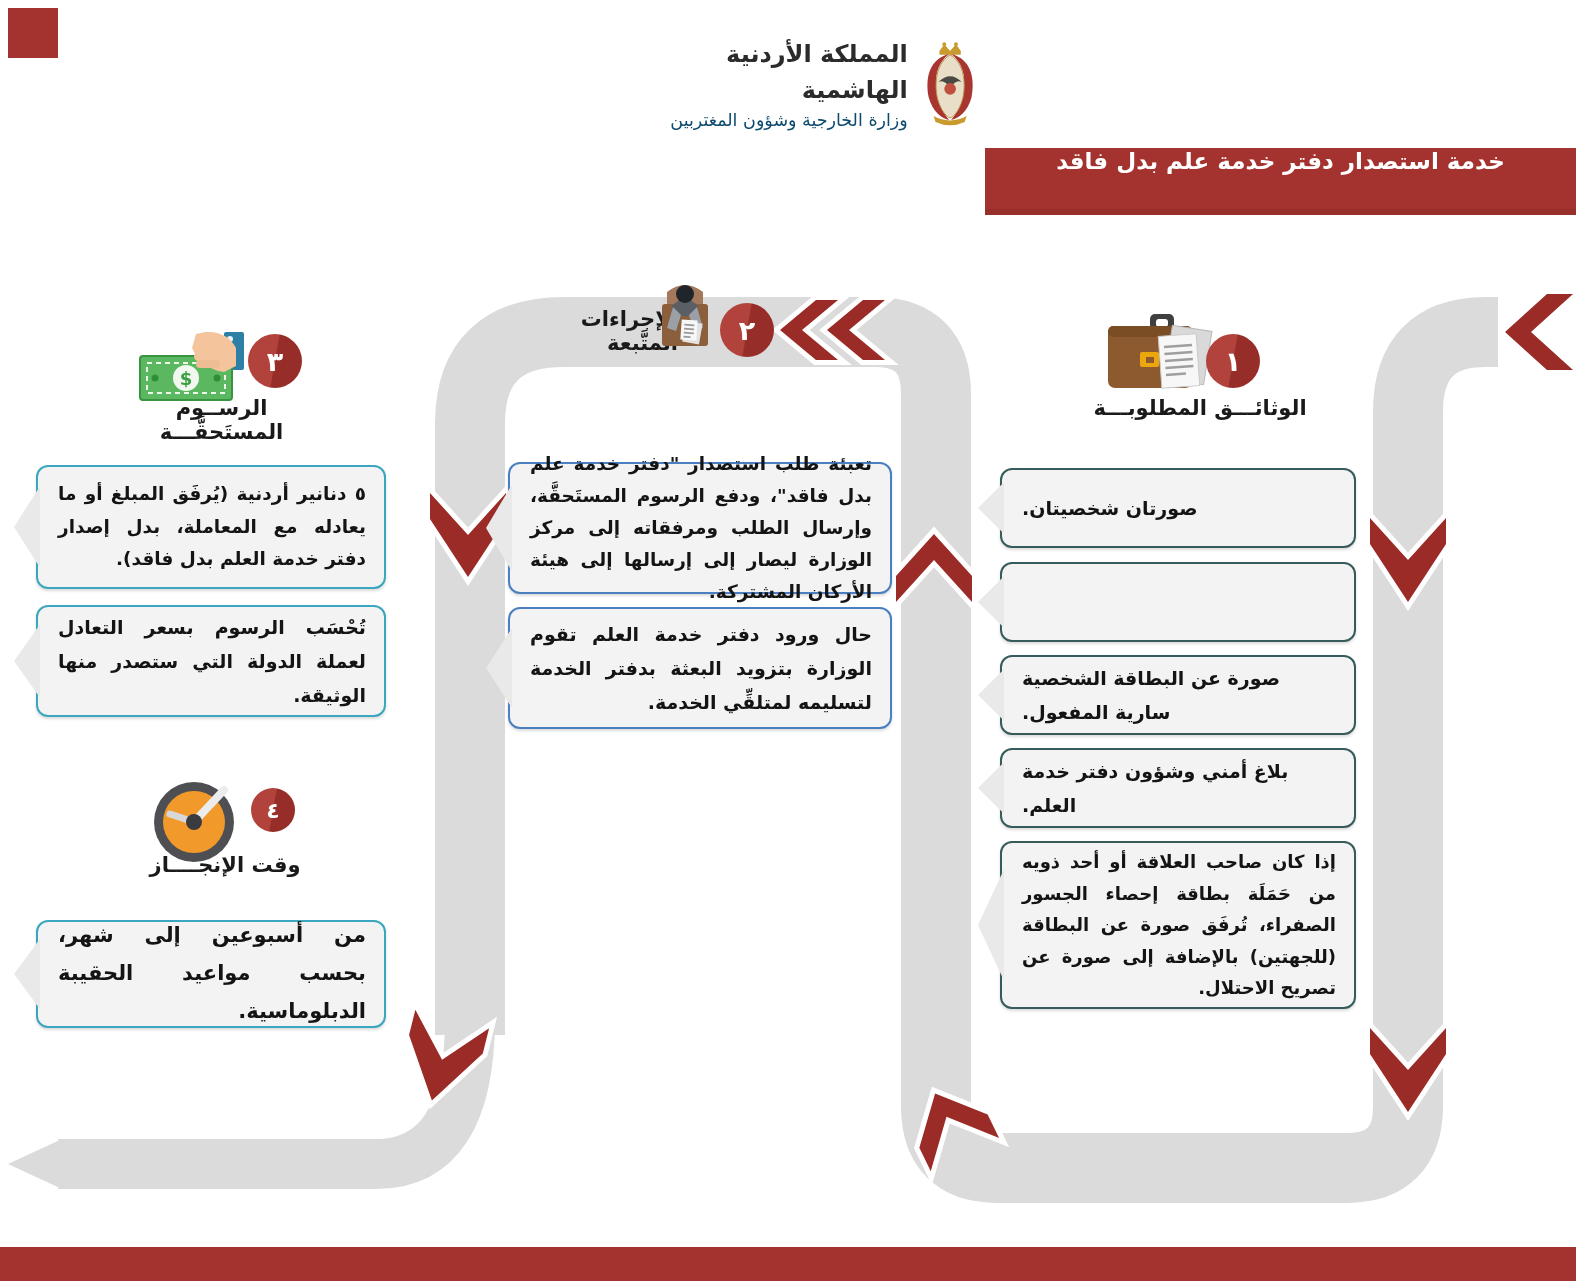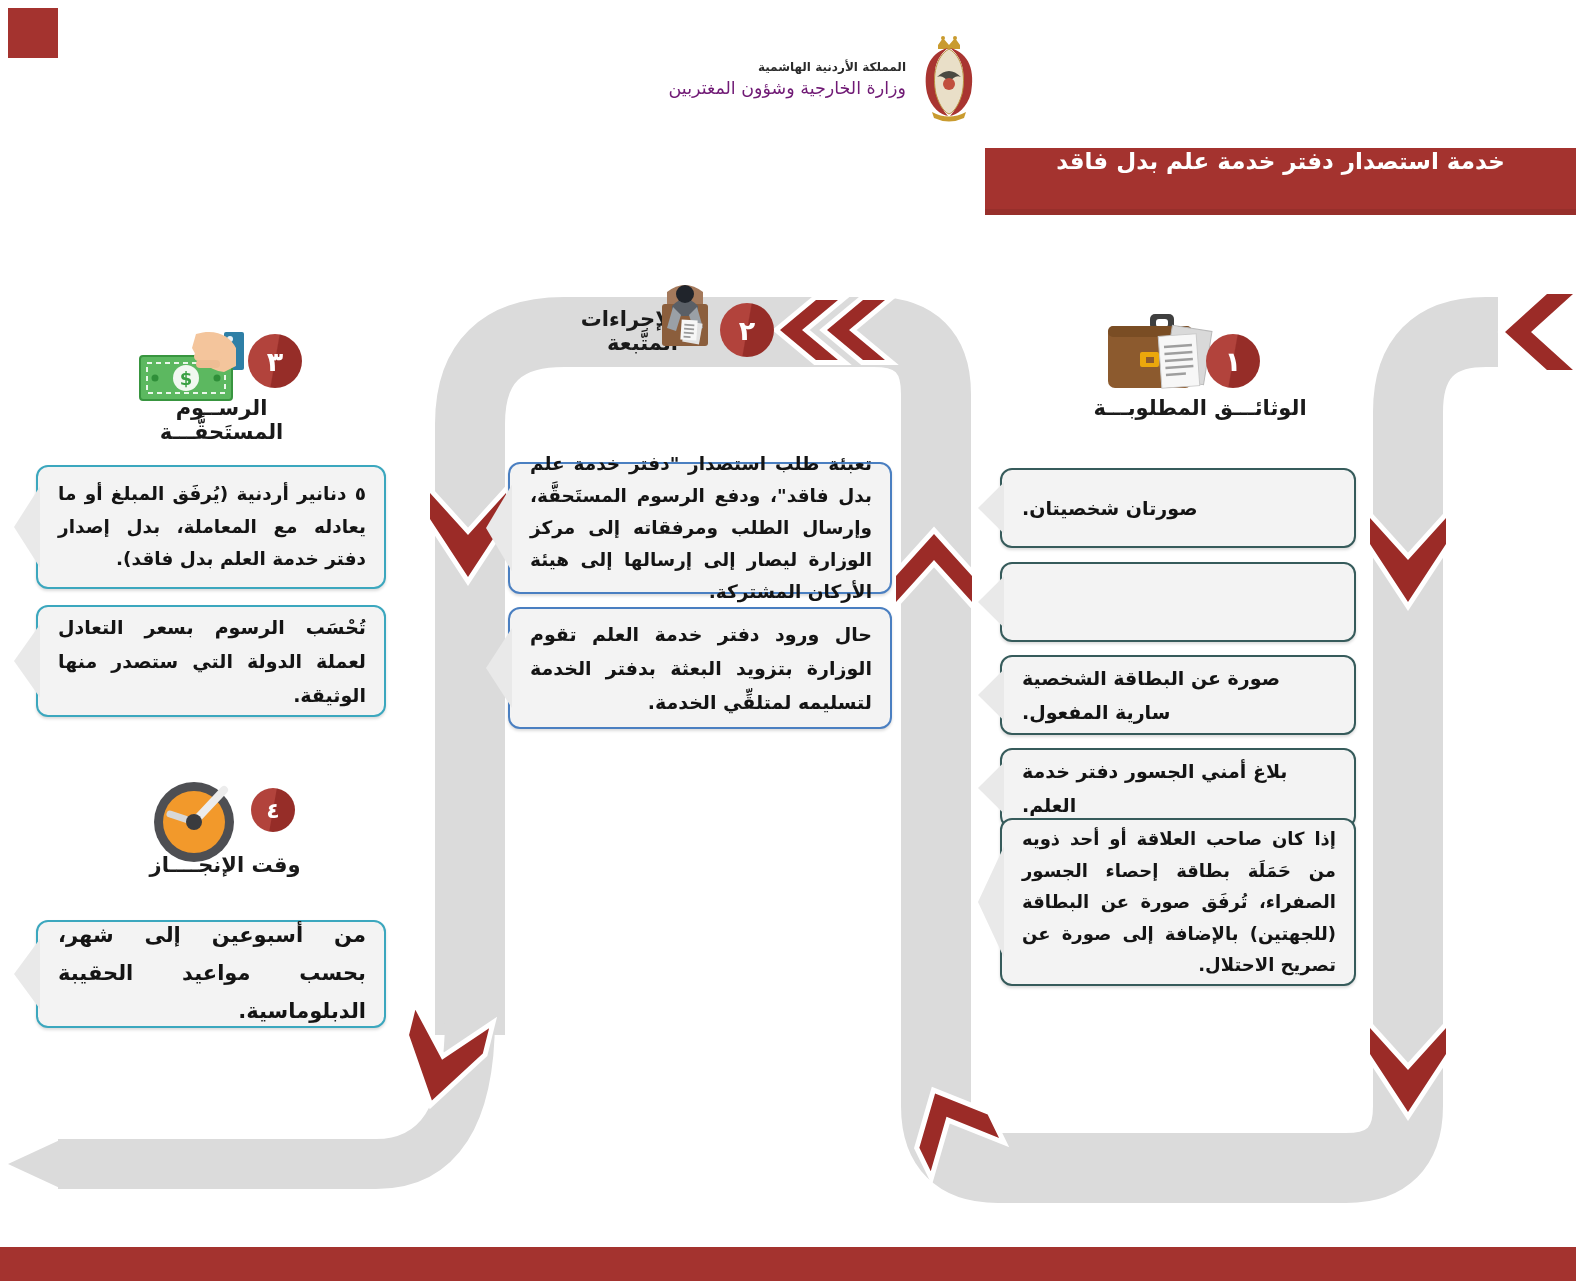--- a/index.html
+++ b/index.html
@@ -7,22 +7,22 @@
     position:relative;width:1576px;height:1281px;overflow:hidden;background:#ffffff;
     font-family:"DejaVu Sans",sans-serif;
   }
   .abs{position:absolute;}
   svg.flow{position:absolute;left:0;top:0;z-index:0;}
   
   .corner-square{left:8px;top:8px;width:50px;height:50px;background:#A4332F;z-index:2;}
   
   .gov-header{top:36px;left:620px;width:360px;display:flex;align-items:center;justify-content:flex-end;gap:12px;z-index:2;}
   .gov-header .txt{text-align:right;direction:rtl;}
-  .gov-kingdom{font-size:12px;font-weight:bold;color:#2B2B2B;line-height:1.5;}
-  .gov-ministry{font-size:17.5px;color:#701a75;line-height:1.4;}
+  .gov-kingdom{font-size:24px;font-weight:bold;color:#2B2B2B;line-height:1.5;}
+  .gov-ministry{font-size:17.5px;color:#0c4a6e;line-height:1.4;}
   
   .title-banner{left:985px;right:0;top:148px;height:67px;background:#A4332F;display:flex;align-items:flex-start;justify-content:center;z-index:2;box-shadow:inset 0 -6px 0 rgba(0,0,0,0.08);}
   .title-banner span{color:#fff;font-weight:bold;font-size:23px;direction:rtl;}
   
   .bottom-bar{left:0;right:0;bottom:0;height:34px;background:#A4332F;z-index:2;}
   
   .num-circle{width:54px;height:54px;border-radius:50%;background:linear-gradient(100deg,#B2433C 49%,#962D28 51%);
     color:#fff;display:flex;align-items:center;justify-content:center;font-size:27px;font-weight:bold;z-index:3;}
   .num-circle.small{width:44px;height:44px;font-size:22px;}
   
@@ -122,23 +122,23 @@
   </div>
   <div class="abs ibox single" style="left:1000px;top:562px;width:352px;height:76px;">
     <div class="tail"></div>
   </div>
   <div class="abs ibox single" style="left:1000px;top:655px;width:352px;height:76px;">
     <div class="tail"></div>
     <div class="btxt">صورة عن البطاقة الشخصية سارية المفعول.</div>
   </div>
   <div class="abs ibox single" style="left:1000px;top:748px;width:352px;height:76px;">
     <div class="tail"></div>
-    <div class="btxt">بلاغ أمني الجسور دفتر خدمة العلم.</div>
-  </div>
-  <div class="abs ibox" style="left:1000px;top:818px;width:352px;height:164px;">
+    <div class="btxt">بلاغ أمني وشؤون دفتر خدمة العلم.</div>
+  </div>
+  <div class="abs ibox" style="left:1000px;top:841px;width:352px;height:164px;">
     <div class="tail"></div>
     <div class="btxt" style="font-size:18px;line-height:1.75;">إذا كان صاحب العلاقة أو أحد ذويه من حَمَلَة بطاقة إحصاء الجسور الصفراء، تُرفَق صورة عن البطاقة (للجهتين) بالإضافة إلى صورة عن تصريح الاحتلال.</div>
   </div>
 
   <div class="abs sec-label" style="left:528px;top:307px;width:150px;text-align:right;">الإجراءات المتَّبعة</div>
   <div class="abs icon-wrap" style="left:650px;top:280px;">
     <svg width="70" height="70" viewBox="0 0 70 70">
       <path d="M17 12 Q35 -2 53 12 L53 24 L17 24 Z" fill="#A4795B"></path>
       <rect x="12" y="24" width="46" height="42" rx="3" fill="#8B5E3C"></rect>
       <path d="M22 26 Q35 12 48 26 L48 36 L22 36 Z" fill="#5A5F66"></path>

